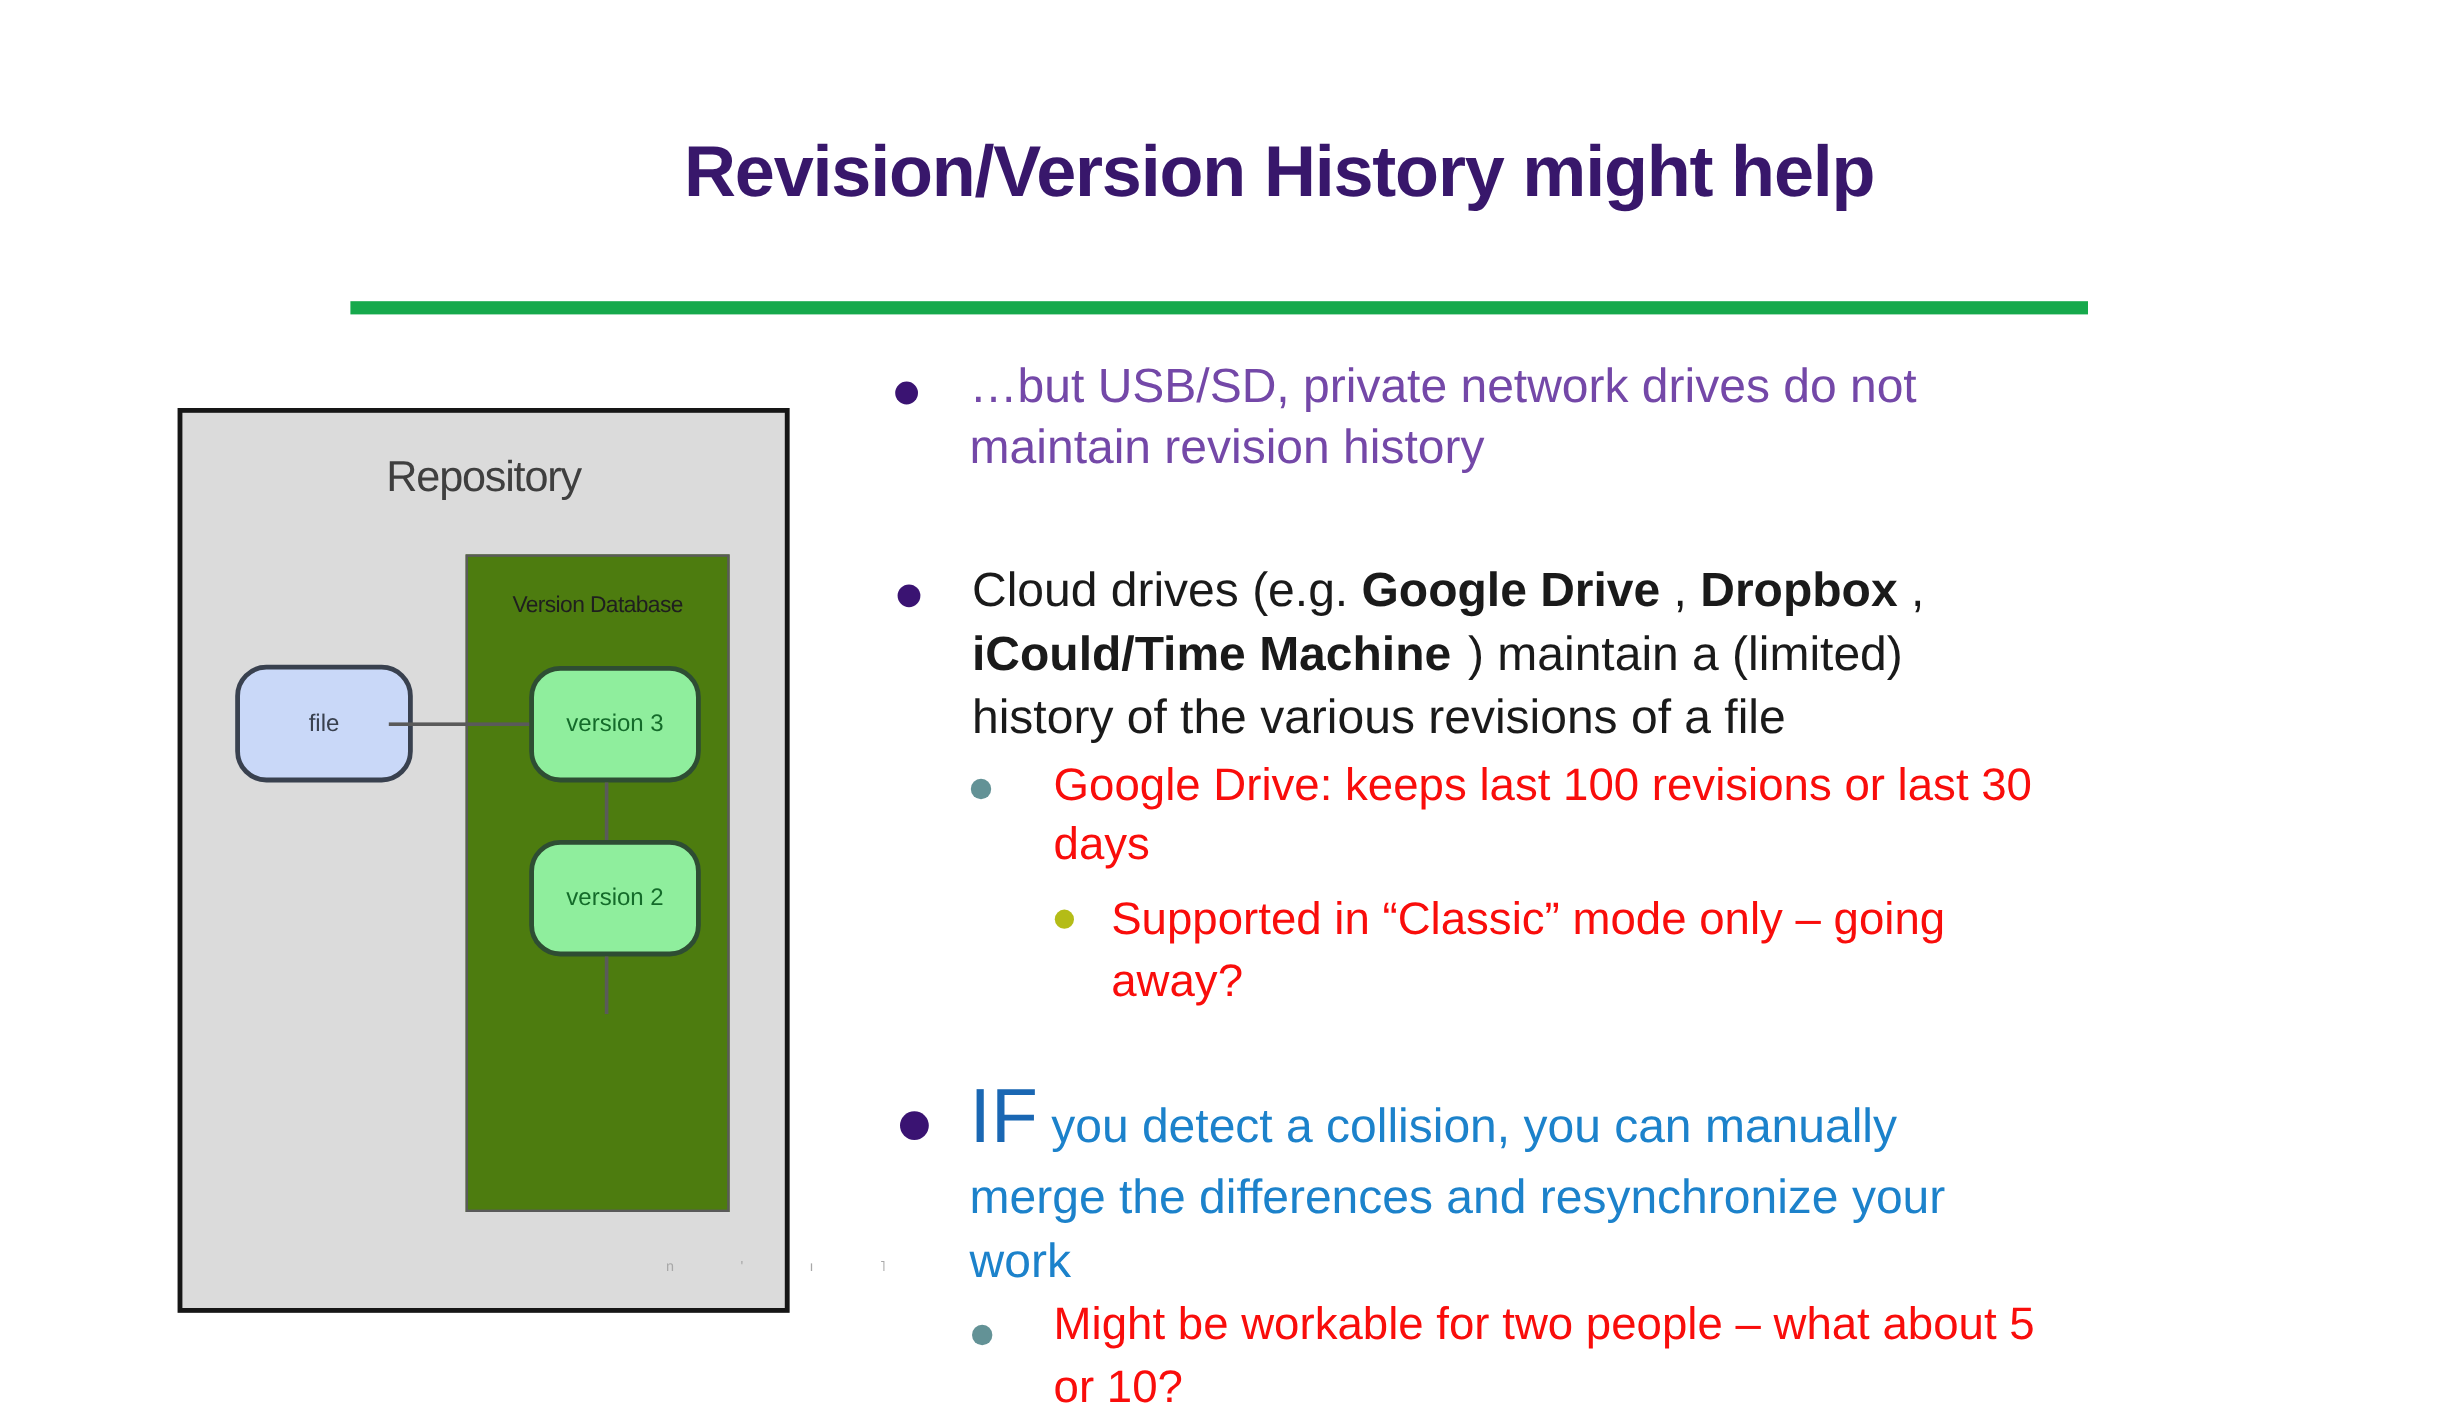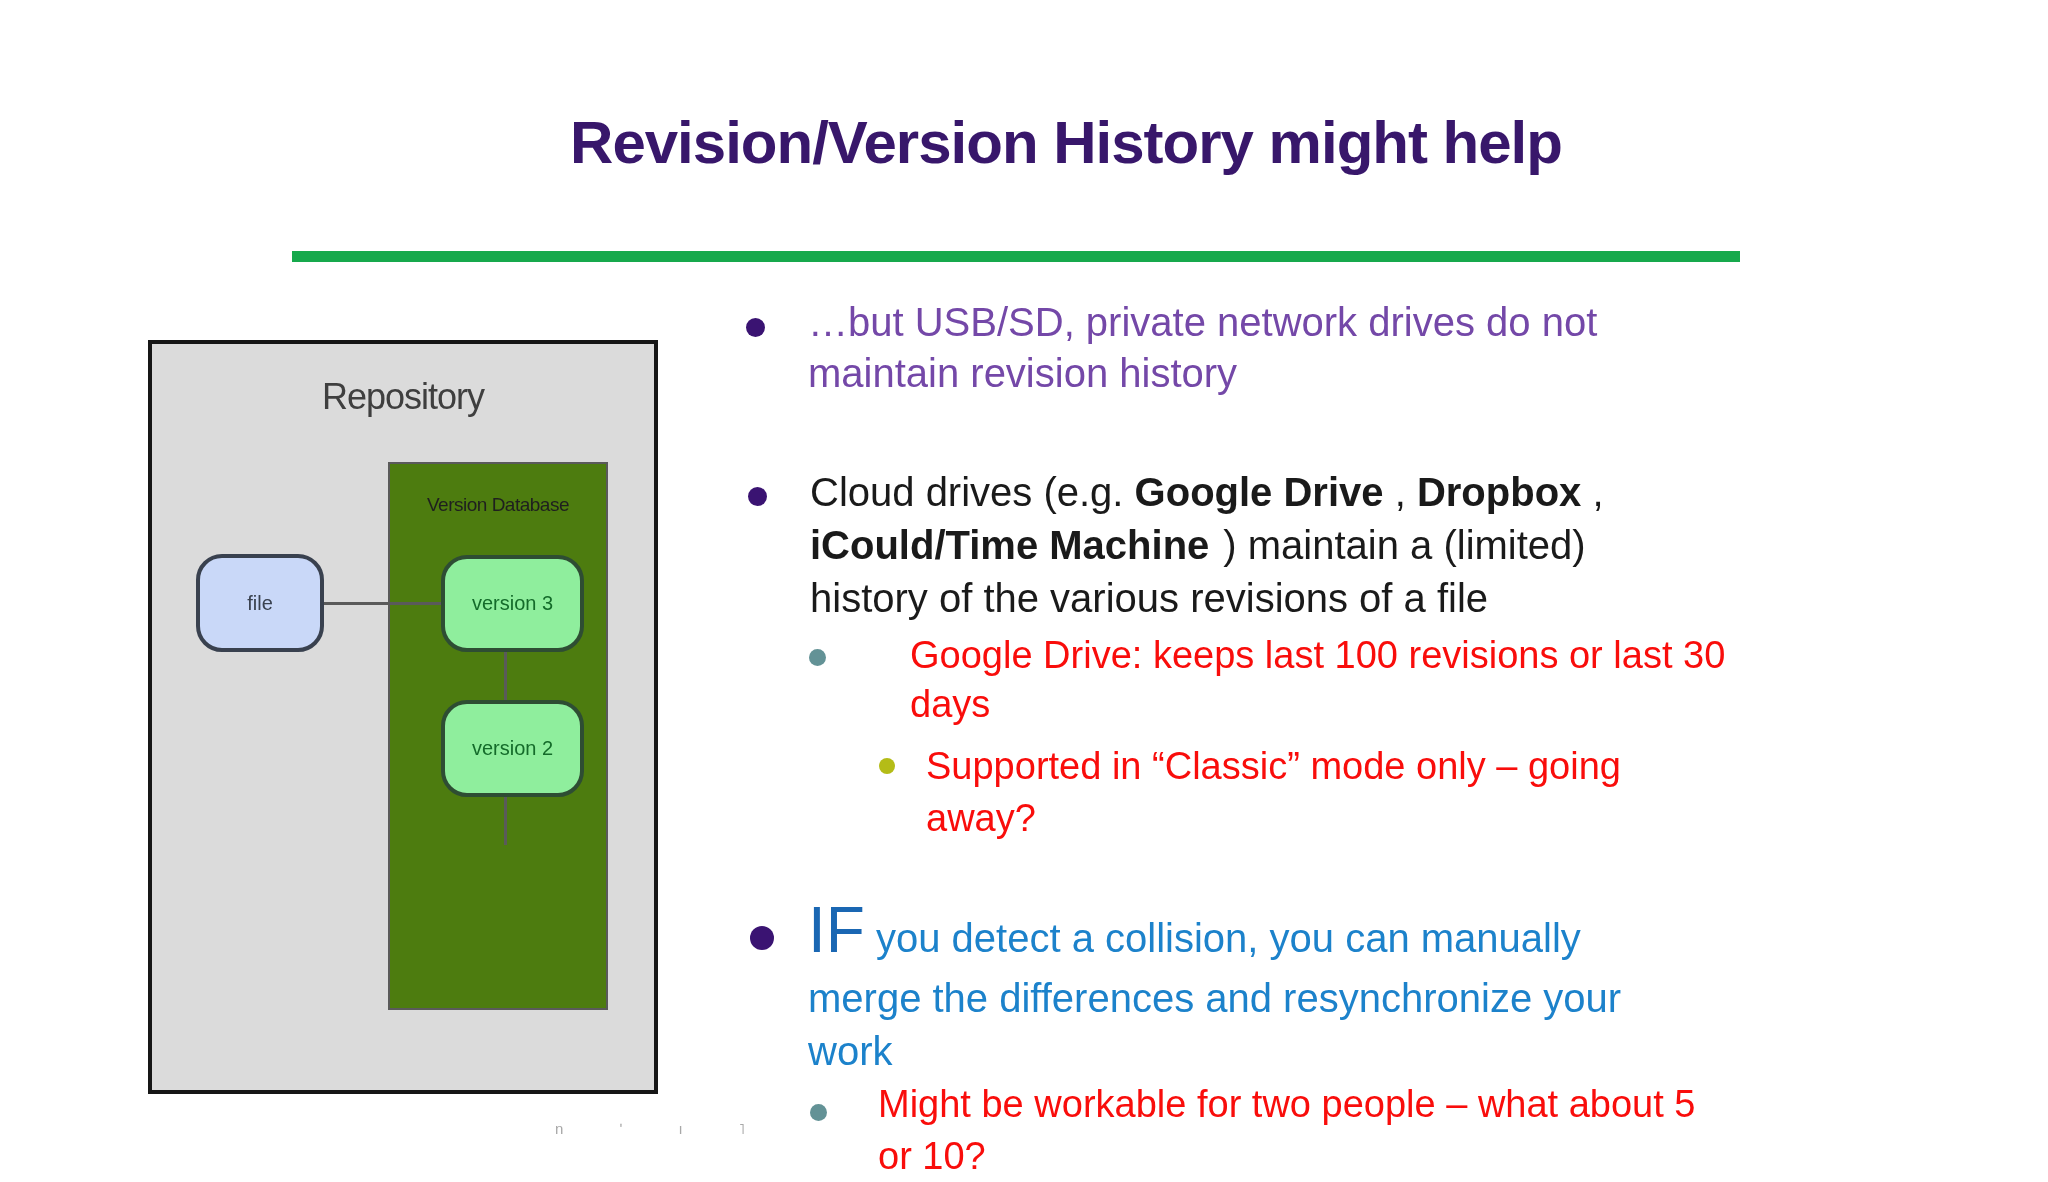--- a/index.html
+++ b/index.html
@@ -45,49 +45,49 @@
     left:0;top:30px;width:100%;text-align:center;
     font-size:19px;color:#1F1F1F;letter-spacing:-0.5px;
   }
   .node{
     box-sizing:border-box;
     border-radius:26px;
     display:flex;align-items:center;justify-content:center;
     font-size:20px;
   }
   .file-node{
-    left:44px;top:210px;width:128px;height:98px;
+    left:44px;top:210px;width:148px;height:98px;
     background:#C9D8F8;border:4px solid #39414F;color:#39414F;
   }
   .version-node{
     left:289px;width:143px;height:97px;
     background:#8FEE9D;border:4px solid #2E4D33;color:#146B2A;
   }
   .v3{top:211px;} .v2{top:356px;} .v1{top:501px;}
   .conn{background:#5A5A5A;}
   .conn-h{left:172px;top:258px;width:117px;height:3px;}
   .conn-v1{left:352px;top:308px;width:3px;height:48px;}
   .conn-v2{left:352px;top:453px;width:3px;height:48px;}
   .artifacts{
-    left:555px;top:1120px;
-    font-size:15px;color:#A8A8A8;letter-spacing:26px;
+    left:555px;top:1048px;
+    font-size:12px;color:#A8A8A8;letter-spacing:26px;
     white-space:pre;
   }
 
   
   .dot{border-radius:50%;}
   .dot-purple{background:#3A1372;}
   .dot-teal{background:#639296;}
   .dot-olive{background:#B4BC17;}
 
   .txt{white-space:nowrap;}
   .t-purple{color:#7448A8;font-size:40px;line-height:51px;}
   .t-black{color:#1A1A1A;font-size:40px;line-height:53px;}
   .t-black b{font-weight:700;}
-  .t-red{color:#F90D0B;font-size:38px;line-height:49px;margin-left:32px;}
+  .t-red{color:#F90D0B;font-size:38px;line-height:49px;}
   .t-red2{color:#F90D0B;font-size:38px;line-height:52px;}
   .t-blue{color:#1C82CB;font-size:40px;line-height:53px;}
   .if-word{color:#1A67B3;font-size:64px;font-weight:400;}
   .if-rest{color:#1C82CB;font-size:40px;}
   .gap-left{margin-left:14px;}
 
   .b1-dot{left:746px;top:318px;width:19px;height:19px;}
   .b1-text{left:808px;top:297px;}
   .b2-dot{left:748px;top:487px;width:19px;height:19px;}
   .b2-text{left:810px;top:466px;}

